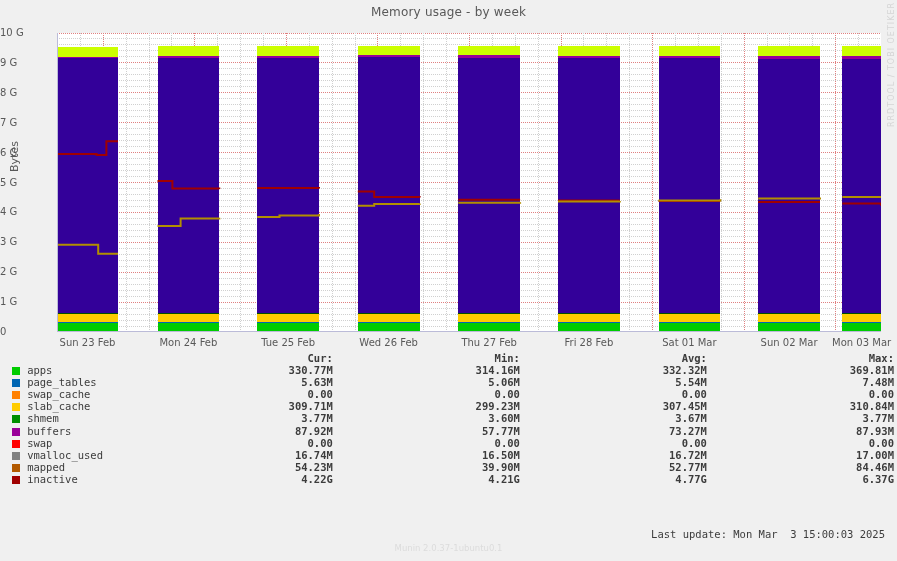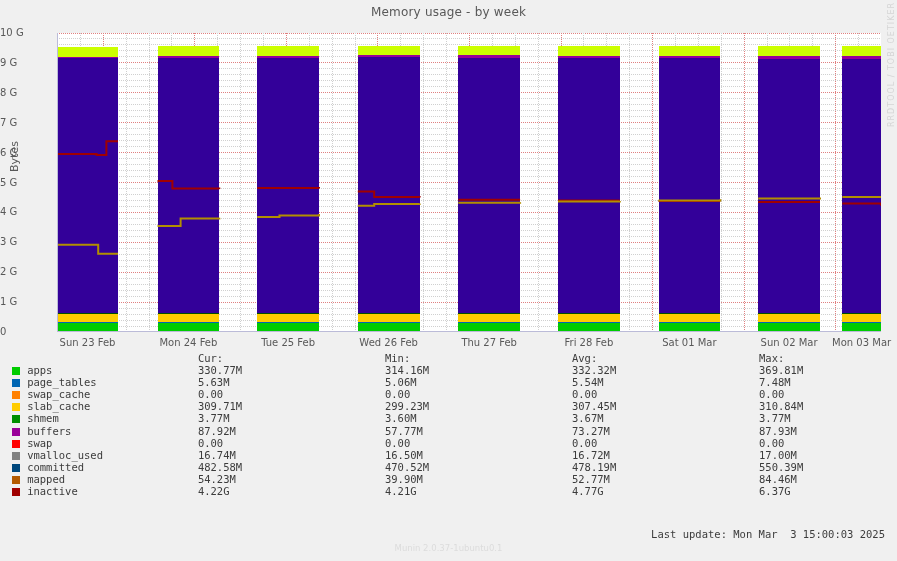--- a/index.html
+++ b/index.html
@@ -88,21 +88,21 @@
   }
   #legend table { border-collapse: collapse; width: 890px; margin-left: 4px; }
   #legend td { padding: 0; line-height: 12.1px; white-space: pre; }
   td.sw-cell { width: 24px; text-align: center; vertical-align: middle; }
   .swatch {
     display: inline-block;
     width: 8px; height: 8px;
     vertical-align: middle;
   }
   td.name-cell { width: 176px; }
-  td.num-cell { width: 140px; padding-right: 0; }
+  td.num-cell { text-align: right; width: 140px; padding-right: 0; font-weight: bold; }
   td.pad-cell { width: 55px; }
   .hdr td { color: #3c3c3c; }
   #lastupdate {
     position: absolute;
     right: 12px; top: 528px;
     font-family: "DejaVu Sans Mono", monospace;
     font-size: 10.5px;
     color: #3c3c3c;
     white-space: pre;
   }
@@ -433,31 +433,20 @@
             <td class="name-cell">vmalloc_used</td>
             <td class="num-cell">16.74M</td>
             <td class="pad-cell"></td>
             <td class="num-cell">16.50M</td>
             <td class="pad-cell"></td>
             <td class="num-cell">16.72M</td>
             <td class="pad-cell"></td>
             <td class="num-cell">17.00M</td>
           </tr>
           <tr>
-            <td class="sw-cell"><span class="swatch" style="background: rgb(0, 72, 125);"></span></td>
-            <td class="name-cell">committed</td>
-            <td class="num-cell">482.58M</td>
-            <td class="pad-cell"></td>
-            <td class="num-cell">470.52M</td>
-            <td class="pad-cell"></td>
-            <td class="num-cell">478.19M</td>
-            <td class="pad-cell"></td>
-            <td class="num-cell">550.39M</td>
-          </tr>
-          <tr>
             <td class="sw-cell"><span class="swatch" style="background: rgb(179, 90, 0);"></span></td>
             <td class="name-cell">mapped</td>
             <td class="num-cell">54.23M</td>
             <td class="pad-cell"></td>
             <td class="num-cell">39.90M</td>
             <td class="pad-cell"></td>
             <td class="num-cell">52.77M</td>
             <td class="pad-cell"></td>
             <td class="num-cell">84.46M</td>
           </tr>

